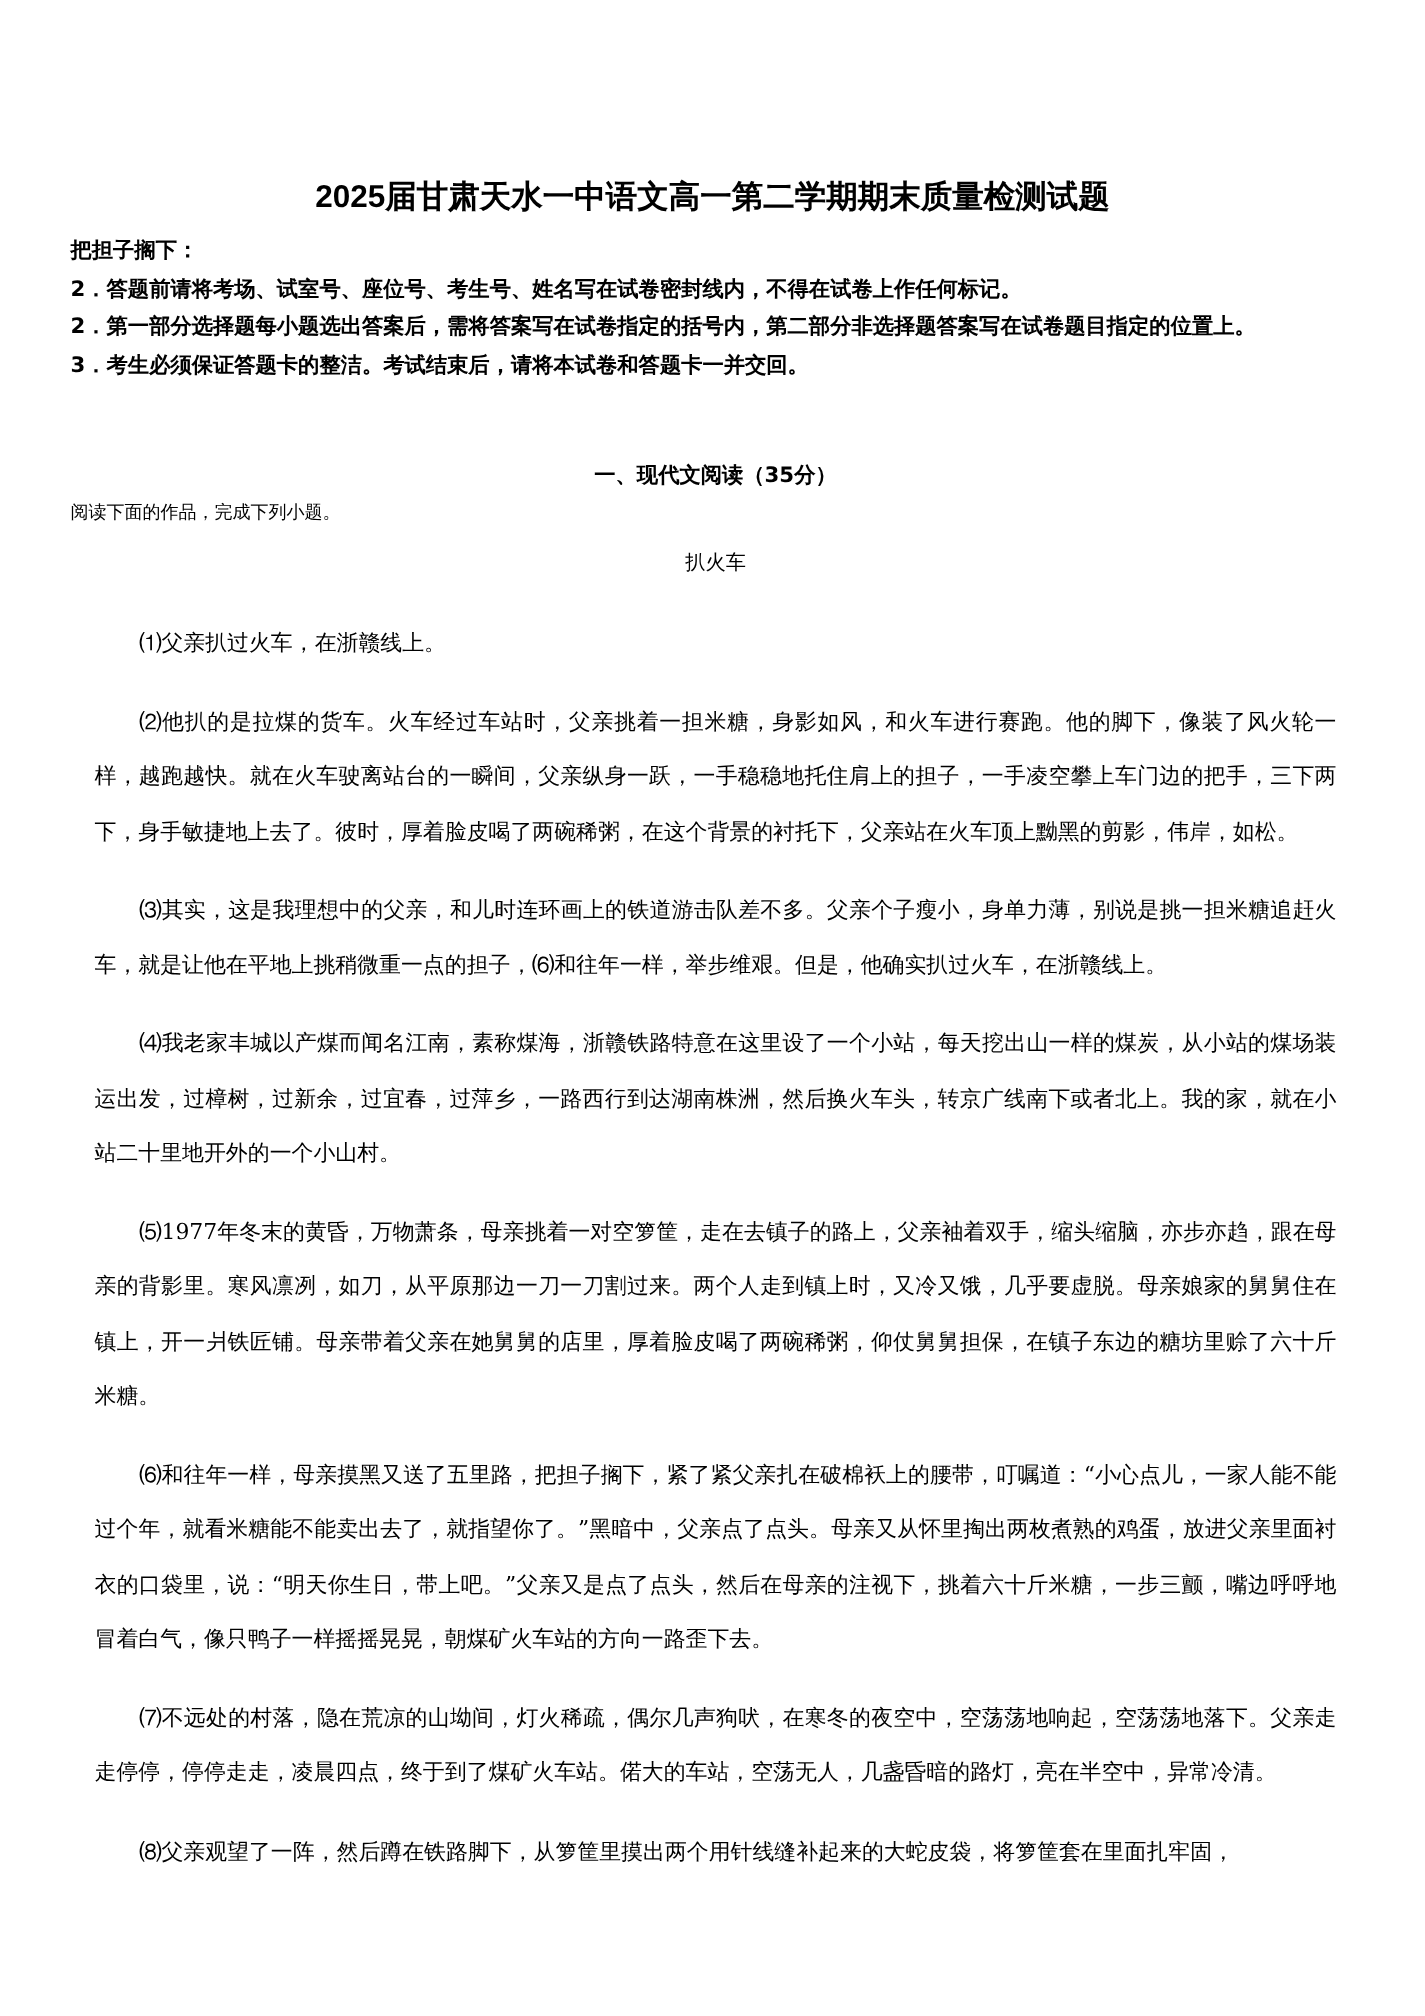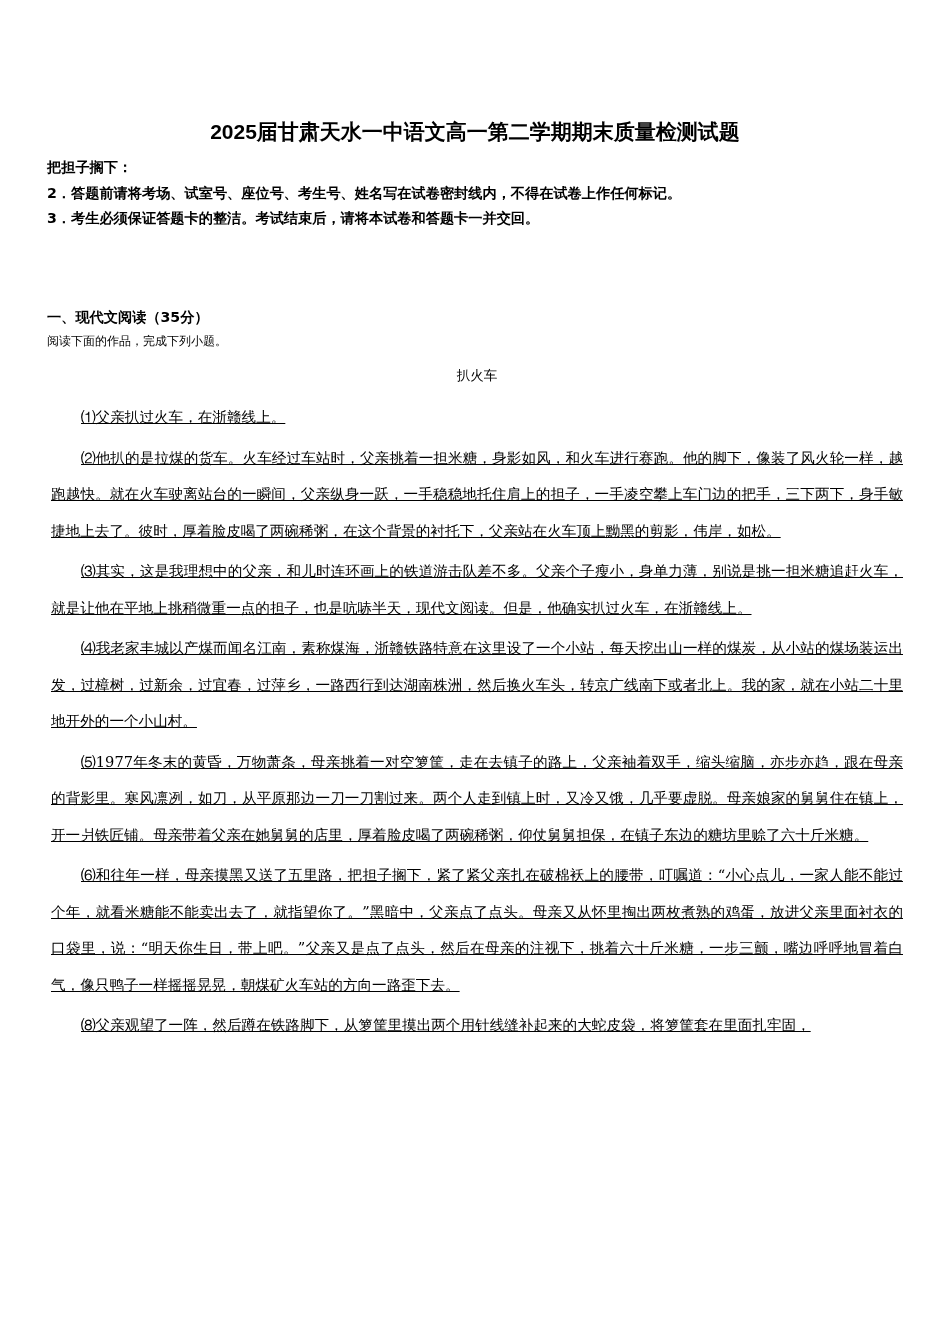--- a/index.html
+++ b/index.html
@@ -12,52 +12,54 @@
     }
     .notes {
       position: absolute; left: 47px; top: 150px; width: 860px;
       font-family: "DejaVu Sans", sans-serif; font-weight: bold; font-size: 14.2px; line-height: 25.5px;
     }
     .notes div { white-space: normal; }
     .section {
       position: absolute; left: 47px; top: 300px; width: 860px;
       font-family: "DejaVu Sans", sans-serif;
     }
-    .sec-head { font-weight: bold; font-size: 14.2px; line-height: 24px; }
+    .sec-head { font-weight: bold; font-size: 14.2px; line-height: 24px; text-align: center; }
     .sec-intro { font-size: 12px; line-height: 24px; }
     .story-title { font-size: 13.5px; line-height: 24px; margin-top: 10px; text-align: center; }
     .story {
       position: absolute; left: 47px; top: 390px; width: 860px;
       font-family: "DejaVu Serif", serif; font-size: 14.6px; line-height: 36.5px;
       text-align: justify;
     }
-    .story p { margin: 4px; text-indent: 30px; text-decoration: underline; }
+    .story p { margin: 16px; text-indent: 30px; }
   </style>
 </head>
 <body>
 
 <div class="page">
 
   <div class="title">2025届甘肃天水一中语文高一第二学期期末质量检测试题</div>
 
   <div class="notes">
     <div>把担子搁下：</div>
     <div>2．答题前请将考场、试室号、座位号、考生号、姓名写在试卷密封线内，不得在试卷上作任何标记。</div>
+    <div>2．第一部分选择题每小题选出答案后，需将答案写在试卷指定的括号内，第二部分非选择题答案写在试卷题目指定的位置上。</div>
     <div>3．考生必须保证答题卡的整洁。考试结束后，请将本试卷和答题卡一并交回。</div>
   </div>
 
   <div class="section">
     <div class="sec-head">一、现代文阅读（35分）</div>
     <div class="sec-intro">阅读下面的作品，完成下列小题。</div>
     <div class="story-title">扒火车</div>
   </div>
 
   <div class="story">
     <p>⑴父亲扒过火车，在浙赣线上。</p>
     <p>⑵他扒的是拉煤的货车。火车经过车站时，父亲挑着一担米糖，身影如风，和火车进行赛跑。他的脚下，像装了风火轮一样，越跑越快。就在火车驶离站台的一瞬间，父亲纵身一跃，一手稳稳地托住肩上的担子，一手凌空攀上车门边的把手，三下两下，身手敏捷地上去了。彼时，厚着脸皮喝了两碗稀粥，在这个背景的衬托下，父亲站在火车顶上黝黑的剪影，伟岸，如松。</p>
-    <p>⑶其实，这是我理想中的父亲，和儿时连环画上的铁道游击队差不多。父亲个子瘦小，身单力薄，别说是挑一担米糖追赶火车，就是让他在平地上挑稍微重一点的担子，也是吭哧半天，现代文阅读。但是，他确实扒过火车，在浙赣线上。</p>
+    <p>⑶其实，这是我理想中的父亲，和儿时连环画上的铁道游击队差不多。父亲个子瘦小，身单力薄，别说是挑一担米糖追赶火车，就是让他在平地上挑稍微重一点的担子，⑹和往年一样，举步维艰。但是，他确实扒过火车，在浙赣线上。</p>
     <p>⑷我老家丰城以产煤而闻名江南，素称煤海，浙赣铁路特意在这里设了一个小站，每天挖出山一样的煤炭，从小站的煤场装运出发，过樟树，过新余，过宜春，过萍乡，一路西行到达湖南株洲，然后换火车头，转京广线南下或者北上。我的家，就在小站二十里地开外的一个小山村。</p>
     <p>⑸1977年冬末的黄昏，万物萧条，母亲挑着一对空箩筐，走在去镇子的路上，父亲袖着双手，缩头缩脑，亦步亦趋，跟在母亲的背影里。寒风凛冽，如刀，从平原那边一刀一刀割过来。两个人走到镇上时，又冷又饿，几乎要虚脱。母亲娘家的舅舅住在镇上，开一爿铁匠铺。母亲带着父亲在她舅舅的店里，厚着脸皮喝了两碗稀粥，仰仗舅舅担保，在镇子东边的糖坊里赊了六十斤米糖。</p>
     <p>⑹和往年一样，母亲摸黑又送了五里路，把担子搁下，紧了紧父亲扎在破棉袄上的腰带，叮嘱道：“小心点儿，一家人能不能过个年，就看米糖能不能卖出去了，就指望你了。”黑暗中，父亲点了点头。母亲又从怀里掏出两枚煮熟的鸡蛋，放进父亲里面衬衣的口袋里，说：“明天你生日，带上吧。”父亲又是点了点头，然后在母亲的注视下，挑着六十斤米糖，一步三颤，嘴边呼呼地冒着白气，像只鸭子一样摇摇晃晃，朝煤矿火车站的方向一路歪下去。</p>
+    <p>⑺不远处的村落，隐在荒凉的山坳间，灯火稀疏，偶尔几声狗吠，在寒冬的夜空中，空荡荡地响起，空荡荡地落下。父亲走走停停，停停走走，凌晨四点，终于到了煤矿火车站。偌大的车站，空荡无人，几盏昏暗的路灯，亮在半空中，异常冷清。</p>
     <p>⑻父亲观望了一阵，然后蹲在铁路脚下，从箩筐里摸出两个用针线缝补起来的大蛇皮袋，将箩筐套在里面扎牢固，</p>
   </div>
 
 </div>
 
 </body></html>

